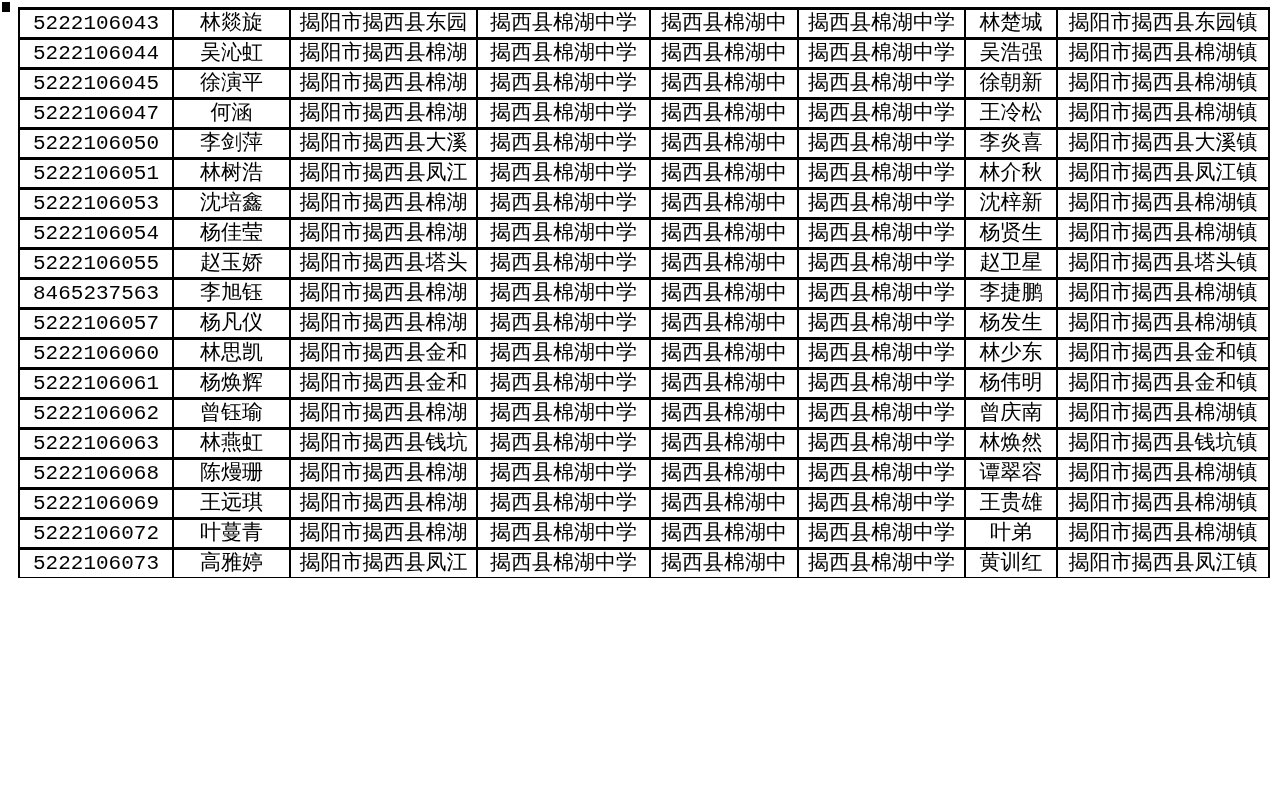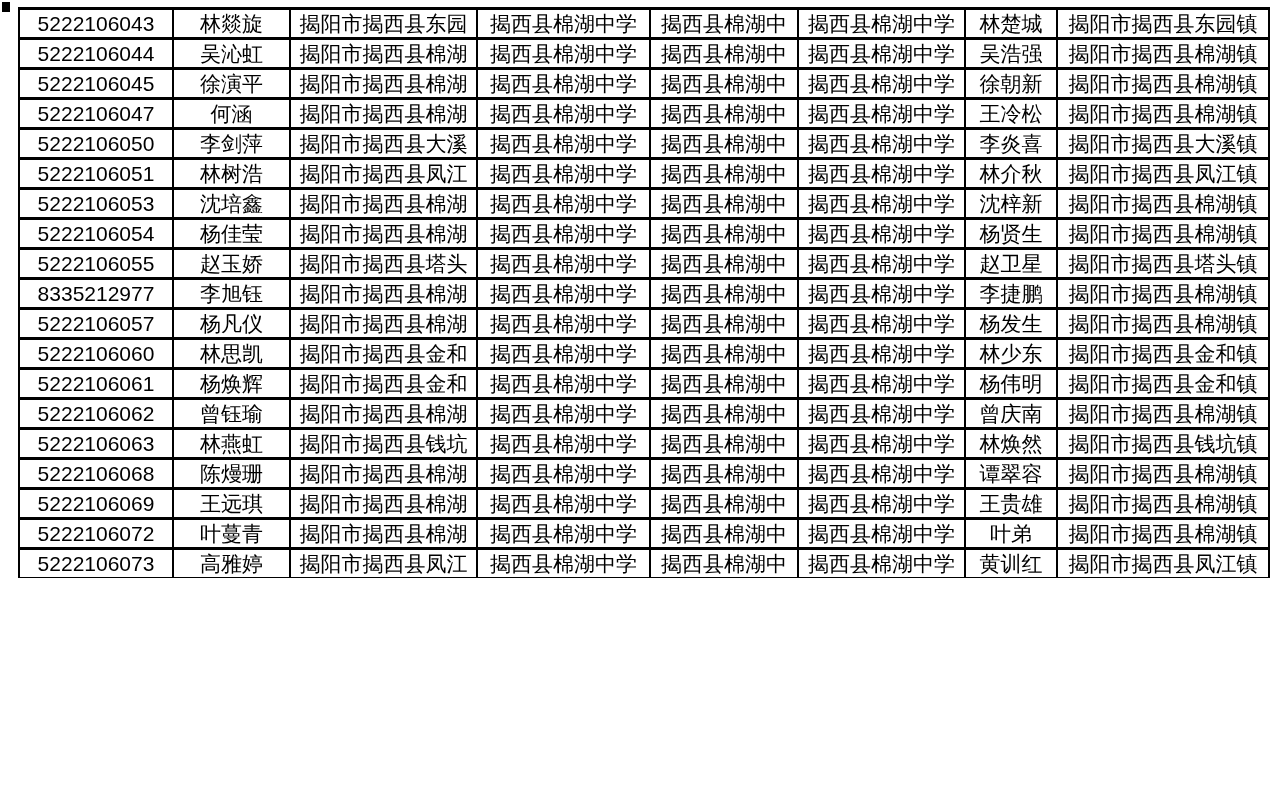--- a/index.html
+++ b/index.html
@@ -6,21 +6,21 @@
     margin: 0;
     padding: 0;
     background: #ffffff;
   }
   .page {
     position: relative;
     width: 1280px;
     height: 578px;
     background: #ffffff;
     overflow: hidden;
-    font-family: Liberation Sans, sans-serif;
+    font-family: Liberation Mono, monospace;
   }
   .corner-mark {
     position: absolute;
     left: 2px;
     top: 2px;
     width: 8px;
     height: 10px;
     background: #000000;
   }
   table.grid {
@@ -163,21 +163,21 @@
           <td>5222106055</td>
           <td>赵玉娇</td>
           <td>揭阳市揭西县塔头</td>
           <td>揭西县棉湖中学</td>
           <td>揭西县棉湖中</td>
           <td>揭西县棉湖中学</td>
           <td>赵卫星</td>
           <td>揭阳市揭西县塔头镇</td>
         </tr>
         <tr>
-          <td>8335212977</td>
+          <td>8465237563</td>
           <td>李旭钰</td>
           <td>揭阳市揭西县棉湖</td>
           <td>揭西县棉湖中学</td>
           <td>揭西县棉湖中</td>
           <td>揭西县棉湖中学</td>
           <td>李捷鹏</td>
           <td>揭阳市揭西县棉湖镇</td>
         </tr>
         <tr>
           <td>5222106057</td>

